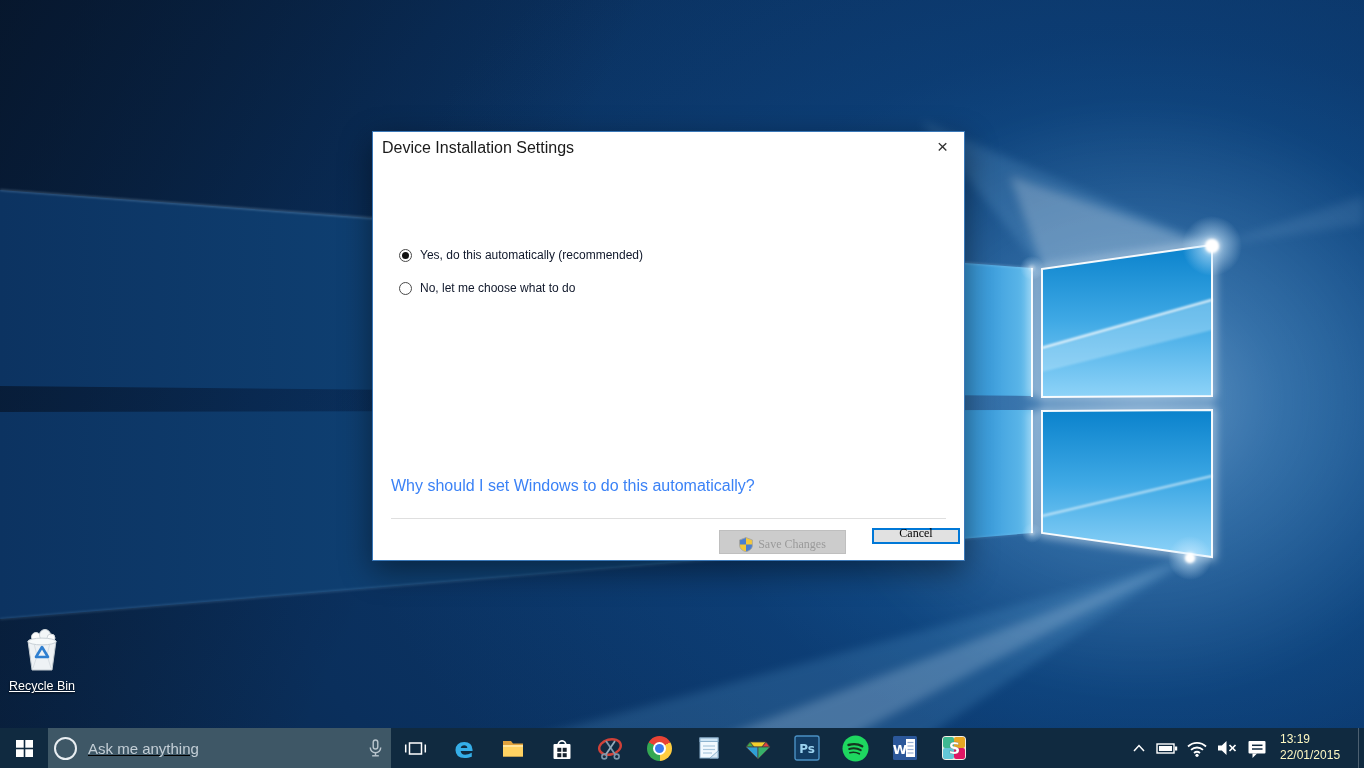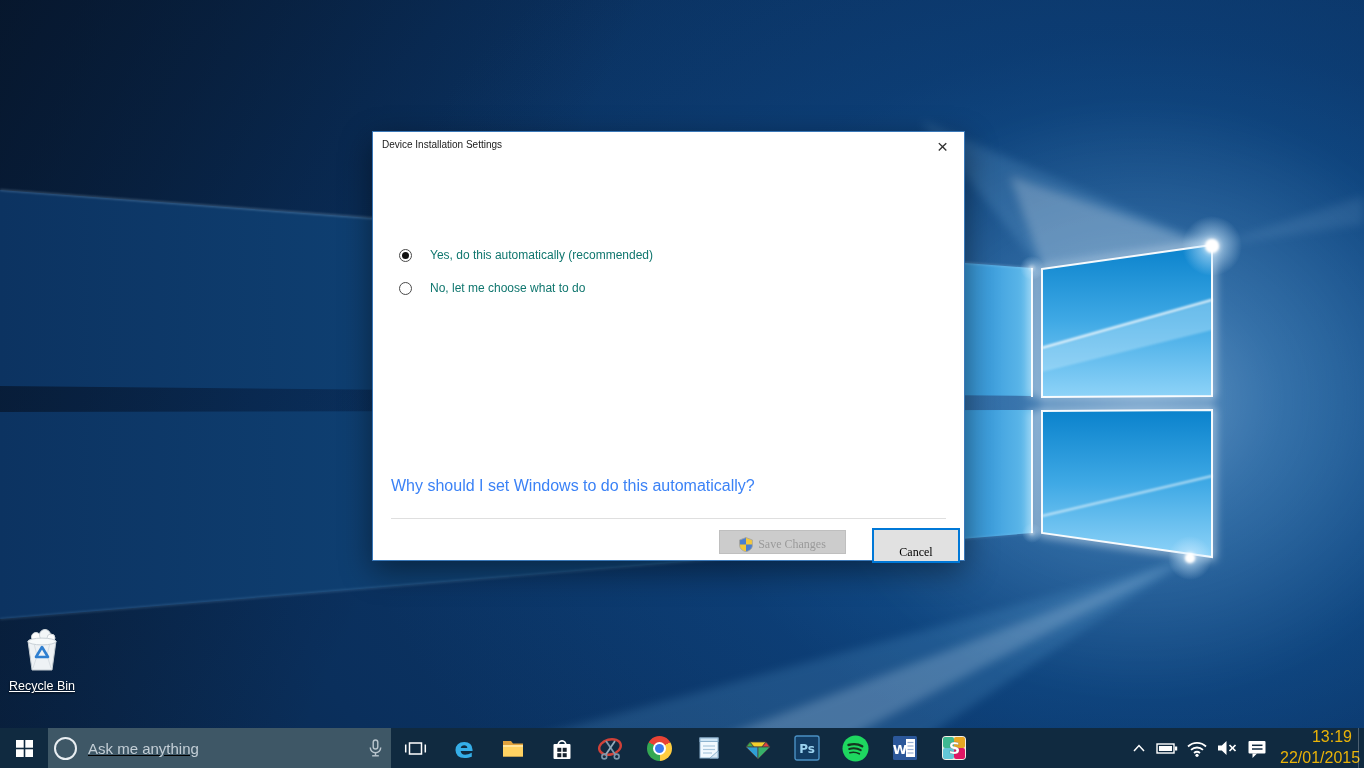--- a/index.html
+++ b/index.html
@@ -17,61 +17,61 @@
   }
   .wallpaper{position:absolute;left:0;top:0;width:1364px;height:728px;}
 
   
   .recycle-bin{position:absolute;left:8px;top:626px;width:68px;text-align:center;cursor:default;}
   .rb-label{margin-top:1px;font-size:12.5px;color:#fff;text-shadow:0 1px 2px rgba(0,0,0,.85);text-decoration:underline;}
 
   
   .dialog{position:absolute;left:372px;top:131px;width:593px;height:430px;background:#fff;
           border:1px solid #3a78b8;box-sizing:border-box;box-shadow:0 10px 30px rgba(0,0,0,.45);}
-  .dlg-title{position:absolute;left:9px;top:7px;font-size:10px;color:#1a1a1a;}
+  .dlg-title{position:absolute;left:9px;top:7px;font-size:16px;color:#1a1a1a;}
   .dlg-close{position:absolute;right:10px;top:3px;font-size:19px;font-weight:300;color:#333;
              line-height:24px;padding:0 6px;cursor:default;}
   .dlg-question{position:absolute;left:18px;top:40px;width:552px;font-size:15px;line-height:1.42;
                 color:#0063b1;}
   .option{position:absolute;left:26px;display:flex;align-items:center;height:16px;}
   .option.o1{top:115px;} .option.o2{top:148px;text-align:right;}
   .radio{width:13px;height:13px;border:1px solid #4a4a4a;border-radius:50%;box-sizing:border-box;
          background:#fff;display:inline-block;position:relative;flex:0 0 auto;}
   .radio.checked::after{content:"";position:absolute;left:2px;top:2px;width:7px;height:7px;
          border-radius:50%;background:#111;}
-  .option .olabel{margin-left:18px;font-size:12px;color:#0f766e;}
+  .option .olabel{margin-left:8px;font-size:12px;color:#0f172a;}
   .why-link{position:absolute;left:18px;top:345px;font-size:16px;color:#3b82f6;
             cursor:pointer;}
   .dlg-sep{position:absolute;left:18px;right:18px;top:386px;height:1px;background:#dfdfdf;}
   .btn{position:absolute;box-sizing:border-box;font-size:12px;
        font-family:Liberation Serif, serif;
        display:flex;align-items:flex-end;justify-content:center;}
   .btn.save{left:346px;top:398px;width:127px;height:24px;background:#cccccc;
             border:1px solid #bfbfbf;color:#9a9a9a;gap:5px;}
-  .btn.cancel{left:499px;top:396px;width:88px;height:35px;background:#e1e1e1;
+  .btn.cancel{left:499px;top:396px;width:88px;height:16px;background:#e1e1e1;
               border:2px solid #0078d7;color:#000;}
 
   
   .taskbar{position:absolute;left:0;bottom:0;width:1364px;height:40px;background:#102a40;
            display:flex;align-items:stretch;}
   .tb-btn{display:flex;align-items:center;justify-content:center;cursor:default;}
   .start{width:48px;}
   .searchbox{width:343px;background:#3e5766;display:flex;align-items:center;
              padding:0 6px;box-sizing:border-box;gap:9px;text-decoration:underline;}
   .search-ring{width:19px;height:19px;border:2px solid #e9eef2;border-radius:50%;flex:0 0 auto;}
   .searchbox input{flex:1;background:transparent;border:none;outline:none;color:#dfe7ec;
                    font-size:15px;font-family:"Liberation Sans","DejaVu Sans",sans-serif;}
   .searchbox input::placeholder{color:#c3ced6;opacity:1;}
   .taskview{width:48px;}
   .appbtn{width:49px;}
   .tb-spacer{flex:1;}
   .tray{display:flex;align-items:center;}
   .tray .tb-btn{width:30px;height:40px;}
   .tray .chev{width:26px;}
-  .clock{width:72px;text-align:right;color:#eab308;font-size:16px;line-height:1.3;
+  .clock{width:72px;color:#fef9c3;font-size:12px;line-height:1.3;
          margin:0 6px 0 8px;cursor:default;}
   .show-desktop{width:5px;height:40px;border-left:1px solid rgba(255,255,255,.25);}
 
   
   .icon-chrome{width:25px;height:25px;border-radius:50%;position:relative;
     background:conic-gradient(#e94335 0 60deg,#ffcd40 60deg 180deg,#34a853 180deg 300deg,#e94335 300deg 360deg);}
   .icon-chrome::before{content:"";position:absolute;left:50%;top:50%;width:13px;height:13px;
     margin:-6.5px 0 0 -6.5px;border-radius:50%;background:#fff;}
   .icon-chrome::after{content:"";position:absolute;left:50%;top:50%;width:9px;height:9px;
     margin:-4.5px 0 0 -4.5px;border-radius:50%;background:#3a7af0;}

